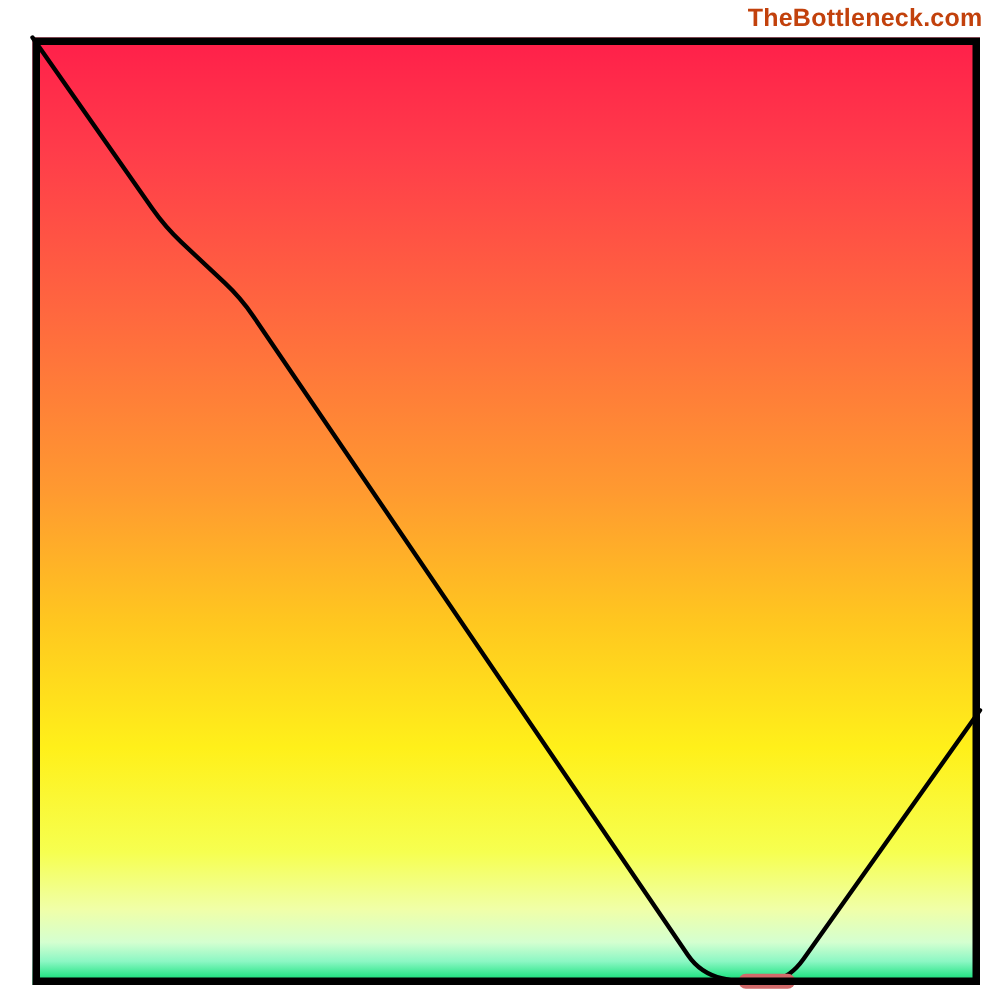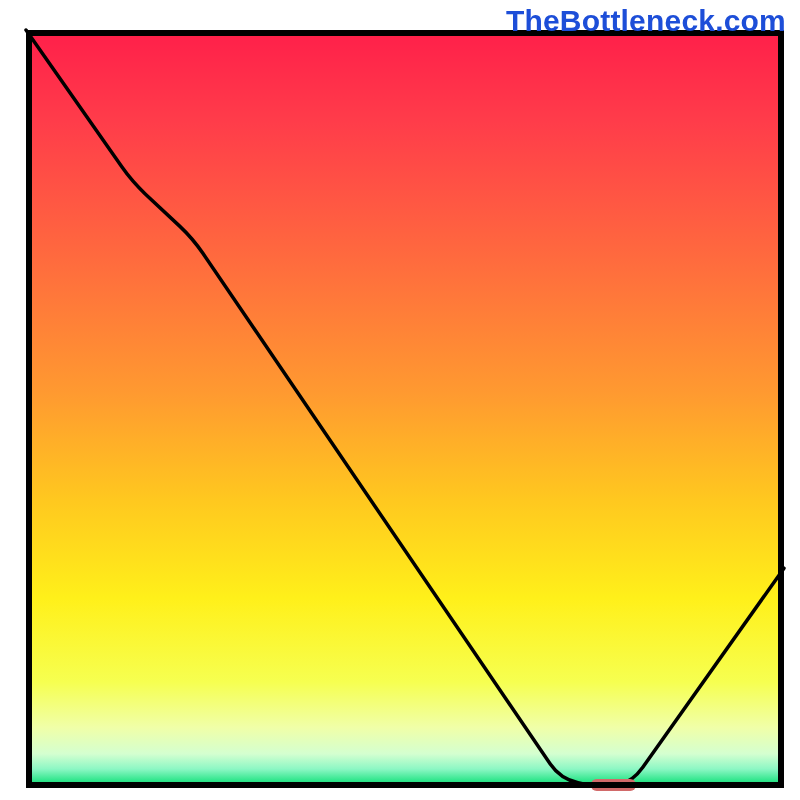--- a/index.html
+++ b/index.html
@@ -13,23 +13,23 @@
   .stage {
     position: relative;
     width: 800px;
     height: 800px;
     overflow: hidden;
   }
   .watermark {
     position: absolute;
     top: 4px;
     right: 14px;
-    font-size: 30px;
+    font-size: 20px;
     font-weight: 600;
-    color: #1d4ed8;
+    color: #c2410c;
     letter-spacing: 0.2px;
     z-index: 30;
   }
   svg.plot {
     position: absolute;
     left: 0;
     top: 0;
     width: 800px;
     height: 800px;
     z-index: 10;

